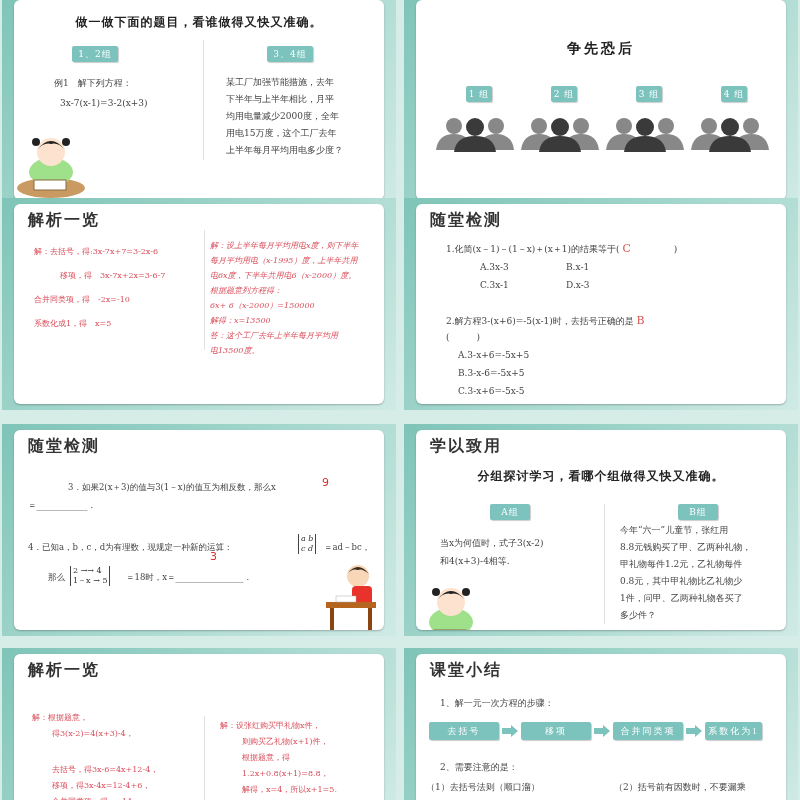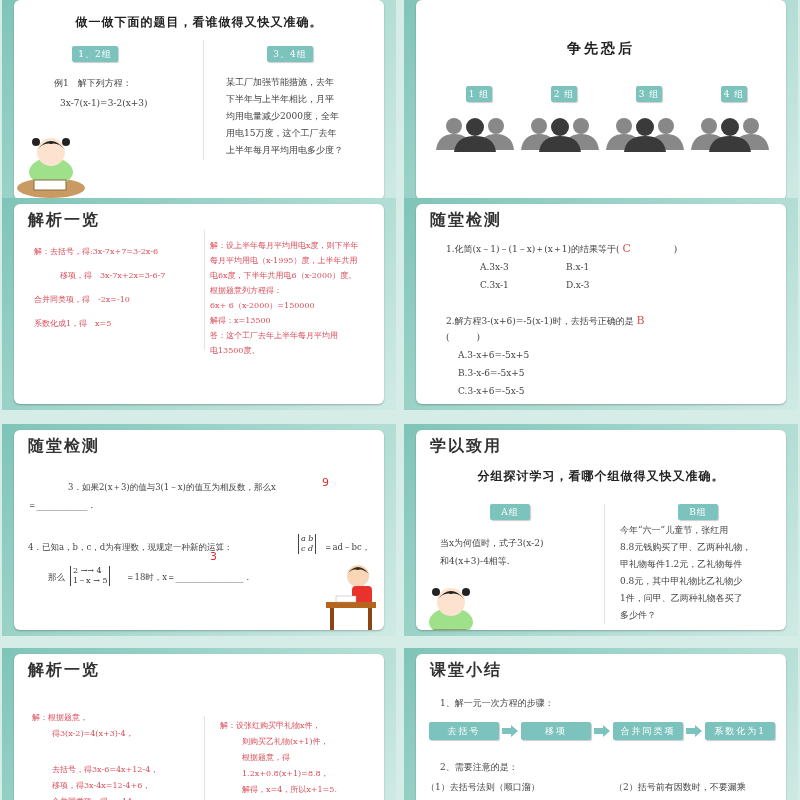--- a/index.html
+++ b/index.html
@@ -119,21 +119,21 @@
   <div class="slide" style="left:2px; top:198px;">
     <div class="card">
       <div class="slide-title">解析一览</div>
       <div class="vline" style="left:190px; top:26px; height:120px;"></div>
       <div class="redtxt" style="left:20px; top:36px; line-height:24px;">
         <div>解：去括号，得:3x-7x+7=3-2x-6</div>
         <div style="padding-left:26px;">移项，得　3x-7x+2x=3-6-7</div>
         <div>合并同类项，得　-2x=-10</div>
         <div>系数化成1，得　x=5</div>
       </div>
-      <div class="redtxt" style="left:196px; top:34px; line-height:15px; width:180px;">
+      <div class="redtxt" style="left:196px; top:34px; line-height:15px; width:180px;font-style:italic;">
         <div>解：设上半年每月平均用电x度，则下半年</div>
         <div>每月平均用电（x-1995）度，上半年共用</div>
         <div>电6x度，下半年共用电6（x-2000）度。</div>
         <div>根据题意列方程得：</div>
         <div>6x+ 6（x-2000）=150000</div>
         <div>解得：x=13500</div>
         <div>答：这个工厂去年上半年每月平均用</div>
         <div>电13500度。</div>
       </div>
     </div>
@@ -261,21 +261,21 @@
             <path d="M0 3 H9 V0 L16 6 L9 12 V9 H0Z" fill="#7cc2bd"></path>
           </svg>
         <div class="step-box" style="left:92px; width:70px;">移项</div>
         <svg class="step-arrow" style="left:165px;" viewBox="0 0 16 12">
             <path d="M0 3 H9 V0 L16 6 L9 12 V9 H0Z" fill="#7cc2bd"></path>
           </svg>
         <div class="step-box" style="left:184px; width:70px;">合并同类项</div>
         <svg class="step-arrow" style="left:257px;" viewBox="0 0 16 12">
             <path d="M0 3 H9 V0 L16 6 L9 12 V9 H0Z" fill="#7cc2bd"></path>
           </svg>
-        <div class="step-box" style="left:276px; width:70px;">系数化为1</div>
+        <div class="step-box" style="left:276px; width:57px;font-family:Liberation Serif, serif;">系数化为1</div>
       </div>
       <div class="txt" style="left:24px; top:104px;">2、需要注意的是：</div>
       <div class="txt" style="left:10px; top:124px;">（1）去括号法则（顺口溜）</div>
       <div class="txt" style="left:198px; top:124px;">（2）括号前有因数时，不要漏乘</div>
     </div>
   </div>
 
 </div>
 
 </body></html>

